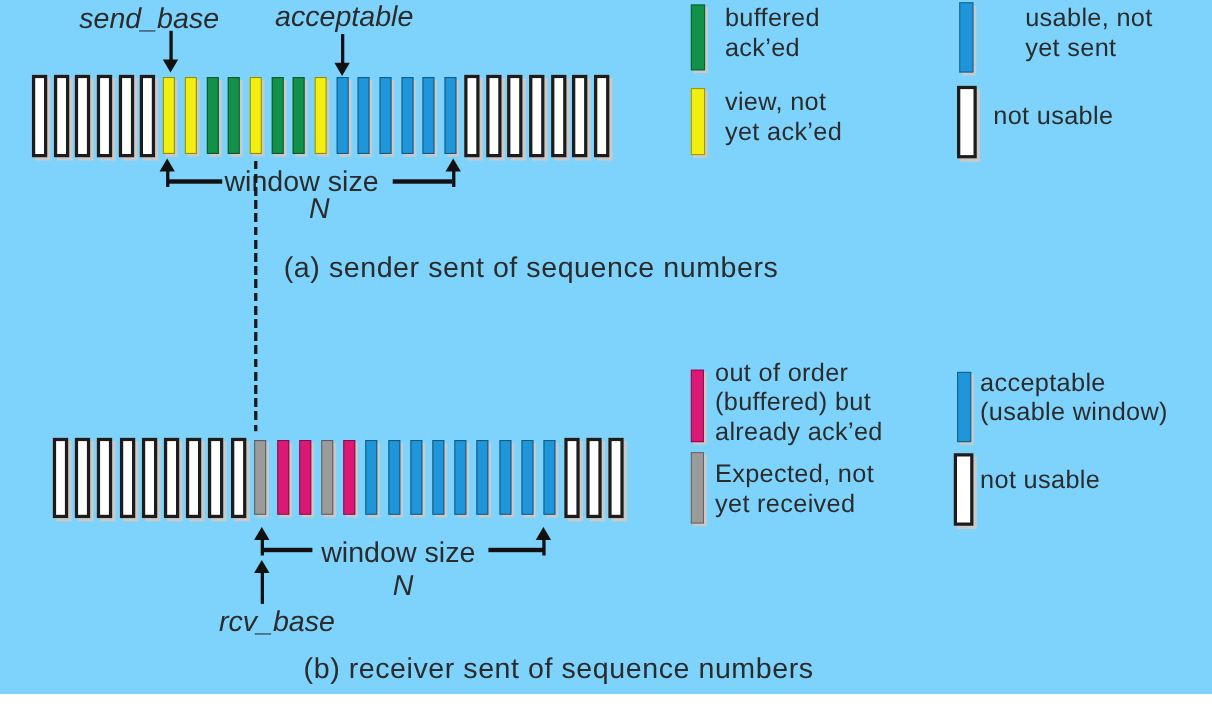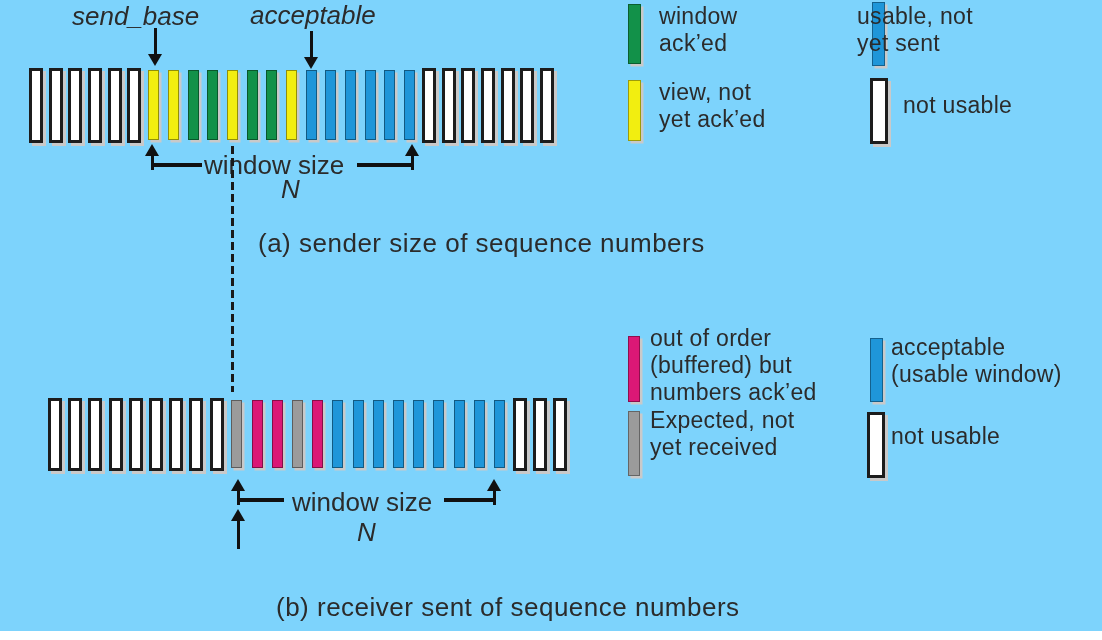--- a/index.html
+++ b/index.html
@@ -95,34 +95,34 @@
     </span>
   <div class="hline" style="left:152px;top:163px;width:50px"></div>
   <span class="lbl" style="left:204px;top:150px">window size</span>
   <div class="hline" style="left:357px;top:163px;width:54px"></div>
   <span class="varrow up" style="left:405px;top:144px;height:26px">
       <i class="shaft"></i>
       <i class="head"></i>
     </span>
   <span class="lbl italic" style="left:281px;top:174px">N</span>
 
-  <span class="caption" style="left:258px;top:228px">(a) sender size of sequence numbers</span>
+  <span class="caption" style="left:258px;top:228px">(a) sender sent of sequence numbers</span>
 
   <div class="dashline" style="left:231px;top:146px;height:246px"></div>
 
   <div class="swatch" style="left: 628px; top: 4px; width: 13px; height: 60px; background: rgb(18, 145, 73);"></div>
-  <div class="legend-text" style="left:659px;top:3px">window
+  <div class="legend-text" style="left:659px;top:3px">buffered
 ack’ed</div>
 
   <div class="swatch" style="left: 628px; top: 80px; width: 13px; height: 61px; background: rgb(242, 238, 16);"></div>
   <div class="legend-text" style="left:659px;top:79px">view, not
 yet ack’ed</div>
 
   <div class="swatch" style="left: 872px; top: 2px; width: 13px; height: 64px; background: rgb(31, 150, 217);"></div>
-  <div class="legend-text" style="left:857px;top:3px">usable, not
+  <div class="legend-text" style="left:932px;top:3px">usable, not
 yet sent</div>
 
   <div class="swatch outlined" style="left:870px;top:78px;width:18px;height:66px"></div>
   <div class="legend-text" style="left:903px;top:92px">not usable</div>
 
   <div class="barrow" style="left:48px;top:398px;width:530px;height:73px">
       <div class="bar outlined" style="left: 0px;"></div>
       <div class="bar outlined" style="left: 20.2px;"></div>
       <div class="bar outlined" style="left: 40.4px;"></div>
       <div class="bar outlined" style="left: 60.6px;"></div>
@@ -146,28 +146,28 @@
       <div class="bar filled" style="left: 425.7px; background: rgb(31, 150, 217);"></div>
       <div class="bar filled" style="left: 445.9px; background: rgb(31, 150, 217);"></div>
       <div class="bar outlined" style="left: 464.6px;"></div>
       <div class="bar outlined" style="left: 484.8px;"></div>
       <div class="bar outlined" style="left: 505px;"></div>
     </div>
 
   <div class="swatch" style="left: 628px; top: 336px; width: 12px; height: 66px; background: rgb(219, 24, 118);"></div>
   <div class="legend-text" style="left:650px;top:325px">out of order
 (buffered) but
-numbers ack’ed</div>
+already ack’ed</div>
 
   <div class="swatch" style="left: 870px; top: 338px; width: 13px; height: 64px; background: rgb(31, 150, 217);"></div>
   <div class="legend-text" style="left:891px;top:334px">acceptable
 (usable window)</div>
 
   <div class="swatch" style="left: 628px; top: 411px; width: 12px; height: 65px; background: rgb(155, 155, 155);"></div>
-  <div class="legend-text" style="left:650px;top:407px">Expected,  not
+  <div class="legend-text" style="left:650px;top:417px">Expected,  not
 yet received</div>
 
   <div class="swatch outlined" style="left:867px;top:412px;width:18px;height:66px"></div>
   <div class="legend-text" style="left:891px;top:423px">not usable</div>
 
   <span class="varrow up" style="left:231px;top:479px;height:26px">
       <i class="shaft"></i>
       <i class="head"></i>
     </span>
   <div class="hline" style="left:238px;top:498px;width:46px"></div>
@@ -176,16 +176,17 @@
   <span class="varrow up" style="left:487px;top:479px;height:26px">
       <i class="shaft"></i>
       <i class="head"></i>
     </span>
   <span class="lbl italic" style="left:357px;top:517px">N</span>
 
   <span class="varrow up" style="left:231px;top:509px;height:40px">
       <i class="shaft"></i>
       <i class="head"></i>
     </span>
+  <span class="lbl italic" style="left:199px;top:550px">rcv_base</span>
 
   <span class="caption" style="left:276px;top:592px">(b) receiver sent of sequence numbers</span>
 
 </div>
 
 </body></html>

